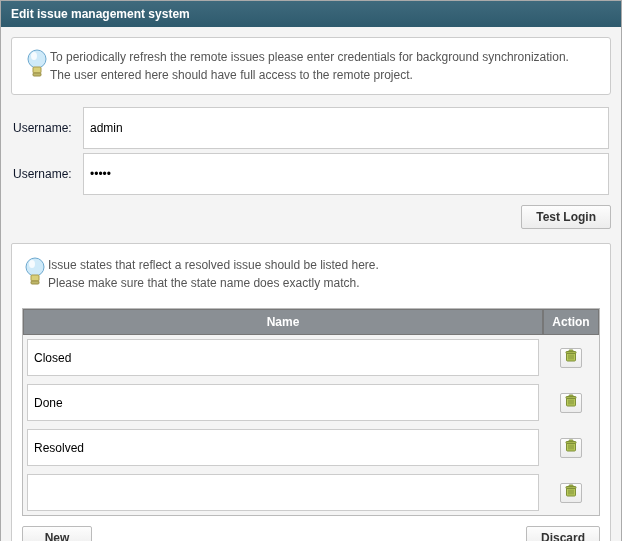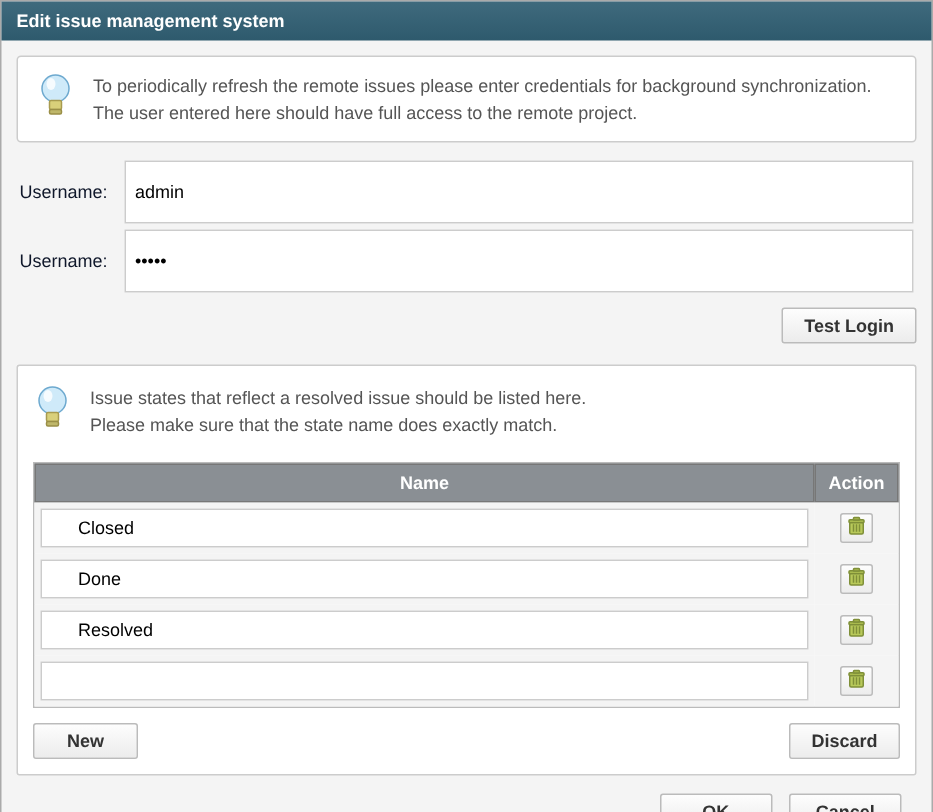--- a/index.html
+++ b/index.html
@@ -1,35 +1,35 @@
 <!DOCTYPE html>
 <html><head>
 <meta charset="utf-8">
 <style>
 * { box-sizing: border-box; margin: 0; padding: 0; }
 body { font-family: Arial, Helvetica, sans-serif; font-size: 12px; color: #333; background: #f4f4f4; width: 622px; }
 .window { border: 1px solid #aaa; background: #f4f4f4; }
 .titlebar { background: linear-gradient(to bottom, #3f6a7d, #2e5a6d); color: #fff; font-weight: bold; padding: 6px 10px; font-size: 12px; }
 .content { padding: 10px 10px 12px 10px; }
-.infobox { background: #fff; border: 1px solid #ccc; border-radius: 3px; padding: 10px 12px; display: flex; gap: 12px; align-items: flex-start; margin-bottom: 12px; }
+.infobox { background: #fff; border: 1px solid #ccc; border-radius: 3px; padding: 10px 12px; display: flex; align-items: flex-start; margin-bottom: 12px; }
 .bulb-icon svg { width: 26px; height: 32px; }
 .info-text { color: #555; line-height: 1.5; }
 .form-row { display: flex; align-items: center; margin: 4px 0; }
 .form-row label { width: 70px; color: #0f172a; }
 .form-row input { flex: 1; height: 20px; border: 1px solid #ccc; padding: 20px 6px; font-size: 12px; font-family: inherit; background: #fff; }
 .btn { display: inline-block; background: linear-gradient(to bottom, #fdfdfd, #ececec); border: 1px solid #bbb; border-radius: 2px; padding: 4px 14px; font-size: 12px; font-family: inherit; color: #333; cursor: pointer; text-align: center; min-width: 70px; font-weight: bold; }
 .btn-row-right { text-align: right; margin: 10px 0 14px 0; }
 .panel { background: #fff; border: 1px solid #ccc; border-radius: 2px; padding: 10px 10px 10px 10px; }
 .panel .infobox { border: none; padding: 2px 0 8px 0; margin-bottom: 8px; }
 table.states { width: 100%; border-collapse: separate; border-spacing: 0; border: 1px solid #bbb; }
 table.states thead th { background: #8a8f94; color: #fff; font-weight: bold; padding: 5px 6px; border: 1px solid #777; font-size: 12px; }
 table.states thead th.col-name { text-align: center; }
 table.states thead th.col-action { width: 56px; text-align: center; }
 table.states tbody td { padding: 4px 4px; background: #f4f4f4; }
-table.states tbody td.name-cell input { width: 100%; height: 26px; border: 1px solid #ccc; padding: 2px 24px; font-size: 12px; font-family: inherit; background: #fff; }
+table.states tbody td.name-cell input { width: 100%; height: 37px; border: 1px solid #ccc; padding: 2px 6px; font-size: 12px; font-family: inherit; background: #fff; }
 table.states tbody td.action-cell { text-align: center; width: 56px; }
 .icon-btn { display: inline-flex; align-items: center; justify-content: center; width: 22px; height: 20px; background: linear-gradient(to bottom, #fdfdfd, #ececec); border: 1px solid #bbb; border-radius: 2px; cursor: pointer; padding: 0; }
 .icon-btn svg { width: 14px; height: 14px; }
 .panel-btn-row { display: flex; margin-top: 10px; }
 .panel-btn-row .spacer { flex: 1; }
 .panel-btn-row .btn { margin-left: 8px; }
 .panel-btn-row .btn:first-child { margin-left: 0; }
 .footer-btns { text-align: right; padding: 12px 10px 0 10px; }
 .footer-btns .btn { margin-left: 8px; min-width: 75px; }
 .fields { padding: 0 2px; }

